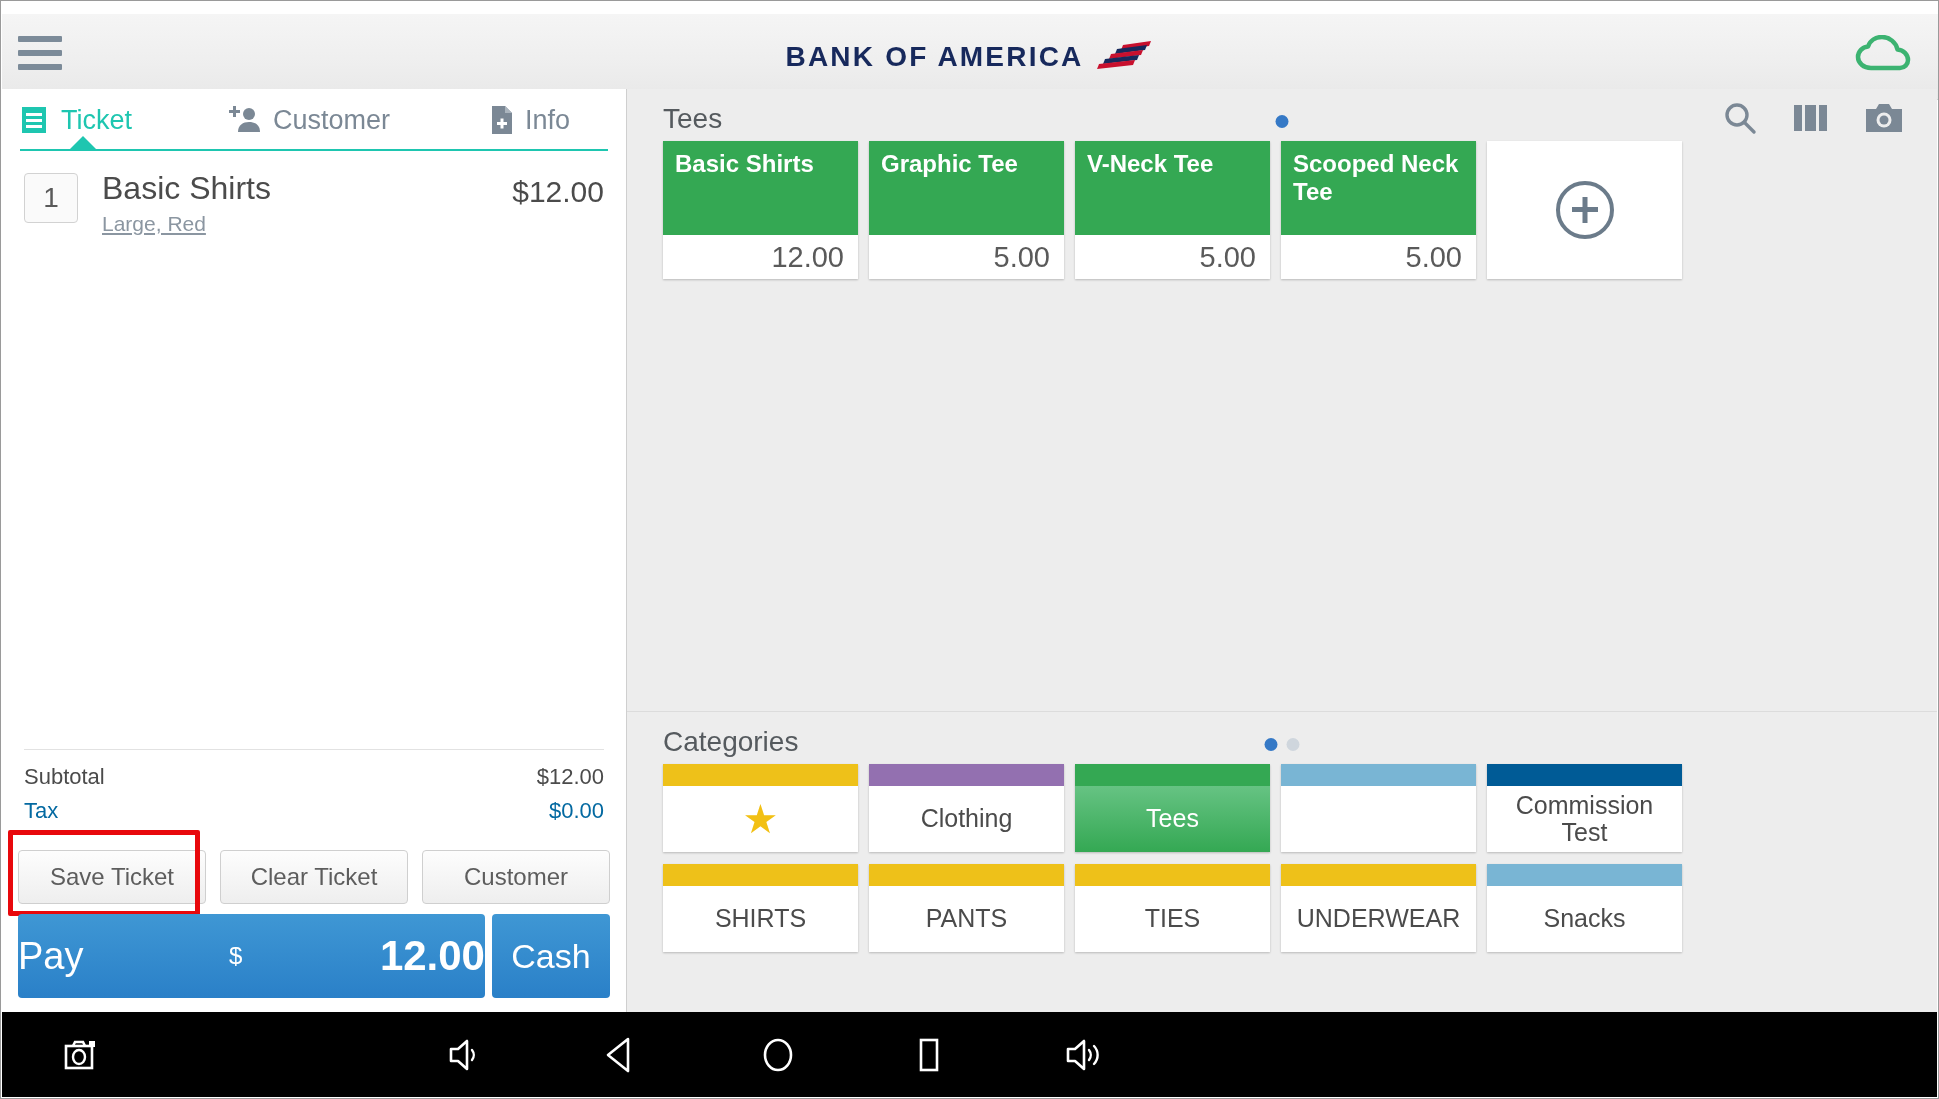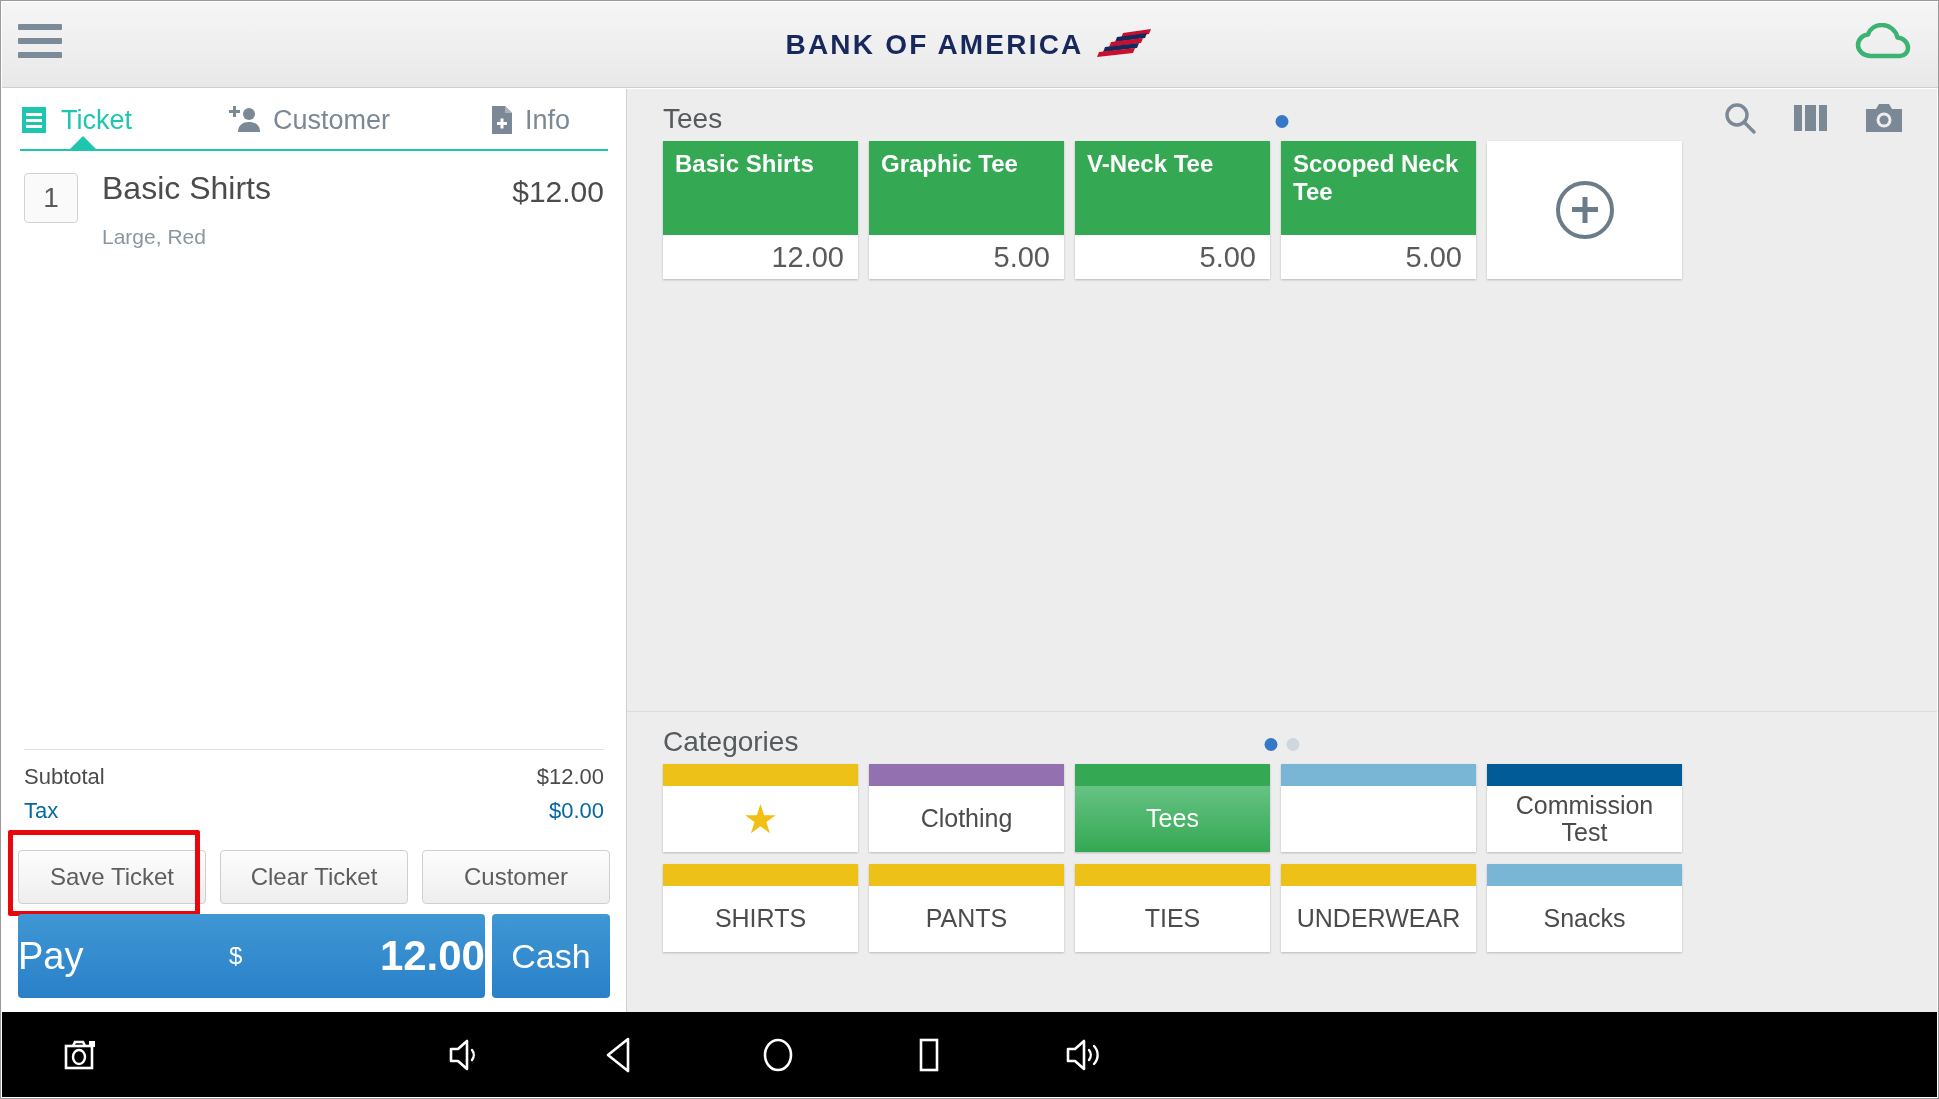--- a/index.html
+++ b/index.html
@@ -16,21 +16,21 @@
     height: 1099px;
     overflow: hidden;
     background: #ffffff;
     box-sizing: border-box;
     border: 1px solid #9a9a9a;
   }
 
   
   .appbar {
     position: absolute;
-    left: 1px; top: 1px;
+    left: 1px; top: 13px;
     width: 1937px; height: 86px;
     background: linear-gradient(to bottom, #f5f5f5 0%, #eeeeee 60%, #e8e8e8 100%);
     border-bottom: 1px solid #cfcfcf;
     box-sizing: border-box;
   }
   .hamburger {
     position: absolute;
     left: 16px; top: 22px;
     width: 44px; height: 42px;
     cursor: pointer;
@@ -139,21 +139,22 @@
     padding-left: 24px;
   }
   .item-name {
     font-size: 32px;
     color: #4b4b4b;
     line-height: 1.08;
   }
   .item-mods {
     font-size: 21px;
     color: #8b96a1;
-    margin-top: 19px;
+    margin-top: 6px;
+    text-decoration: underline;
   }
   .item-price {
     font-size: 30px;
     color: #4b4b4b;
     flex: 0 0 auto;
     margin-top: 4px;
   }
 
   .totals {
     position: absolute;

